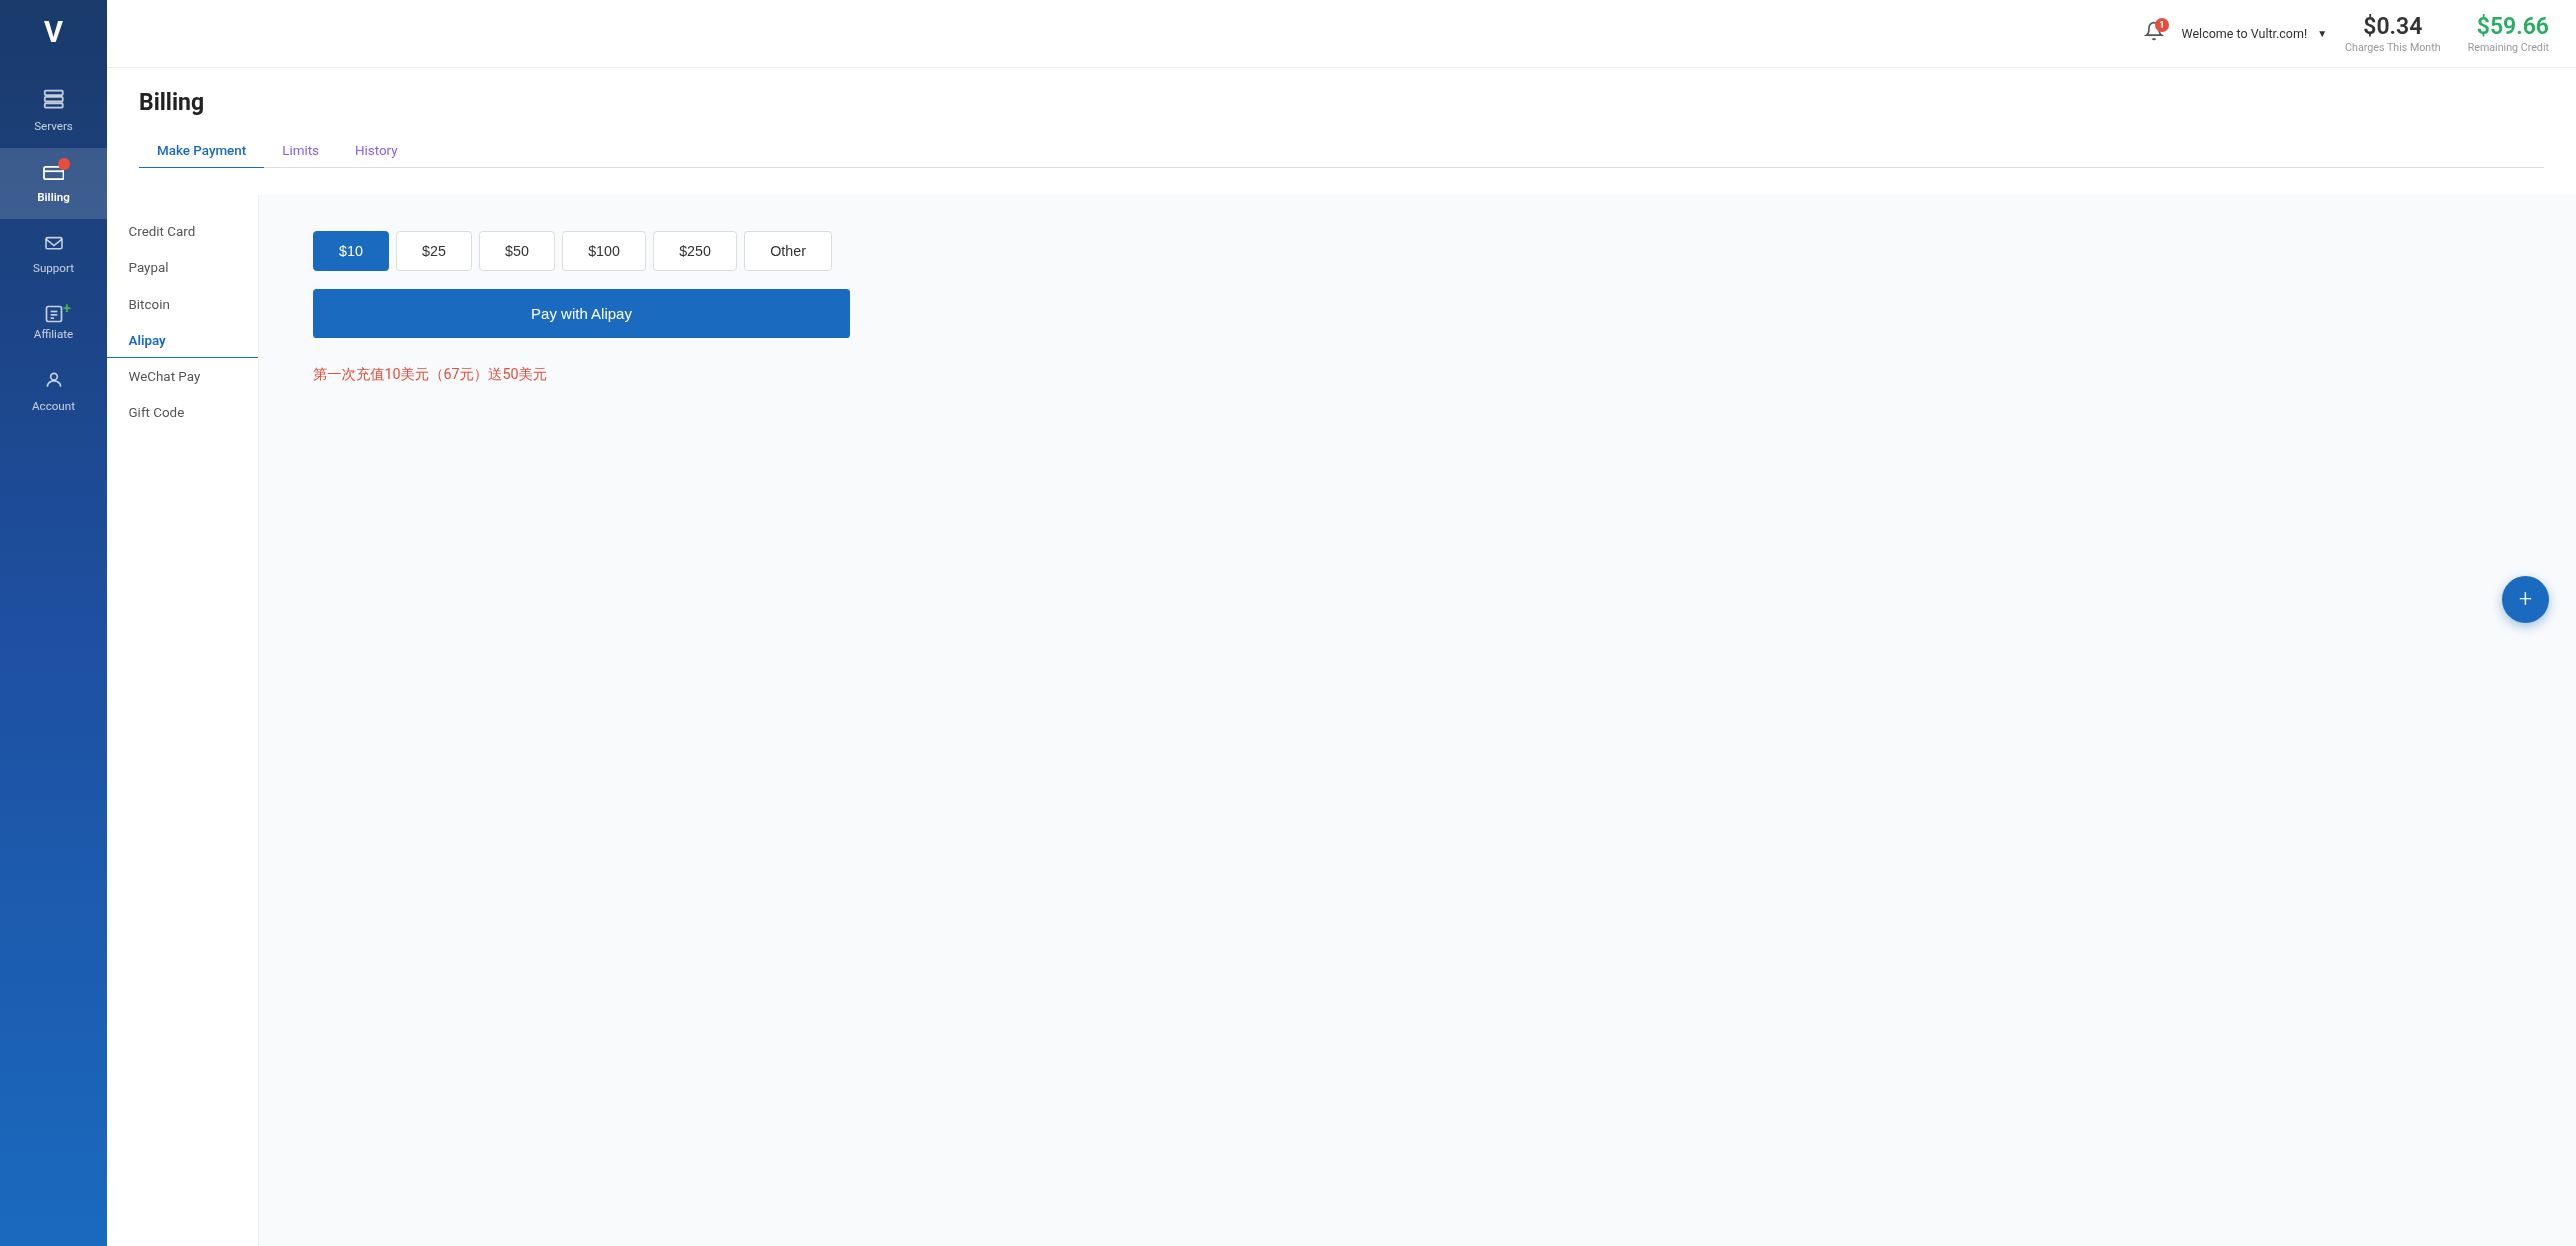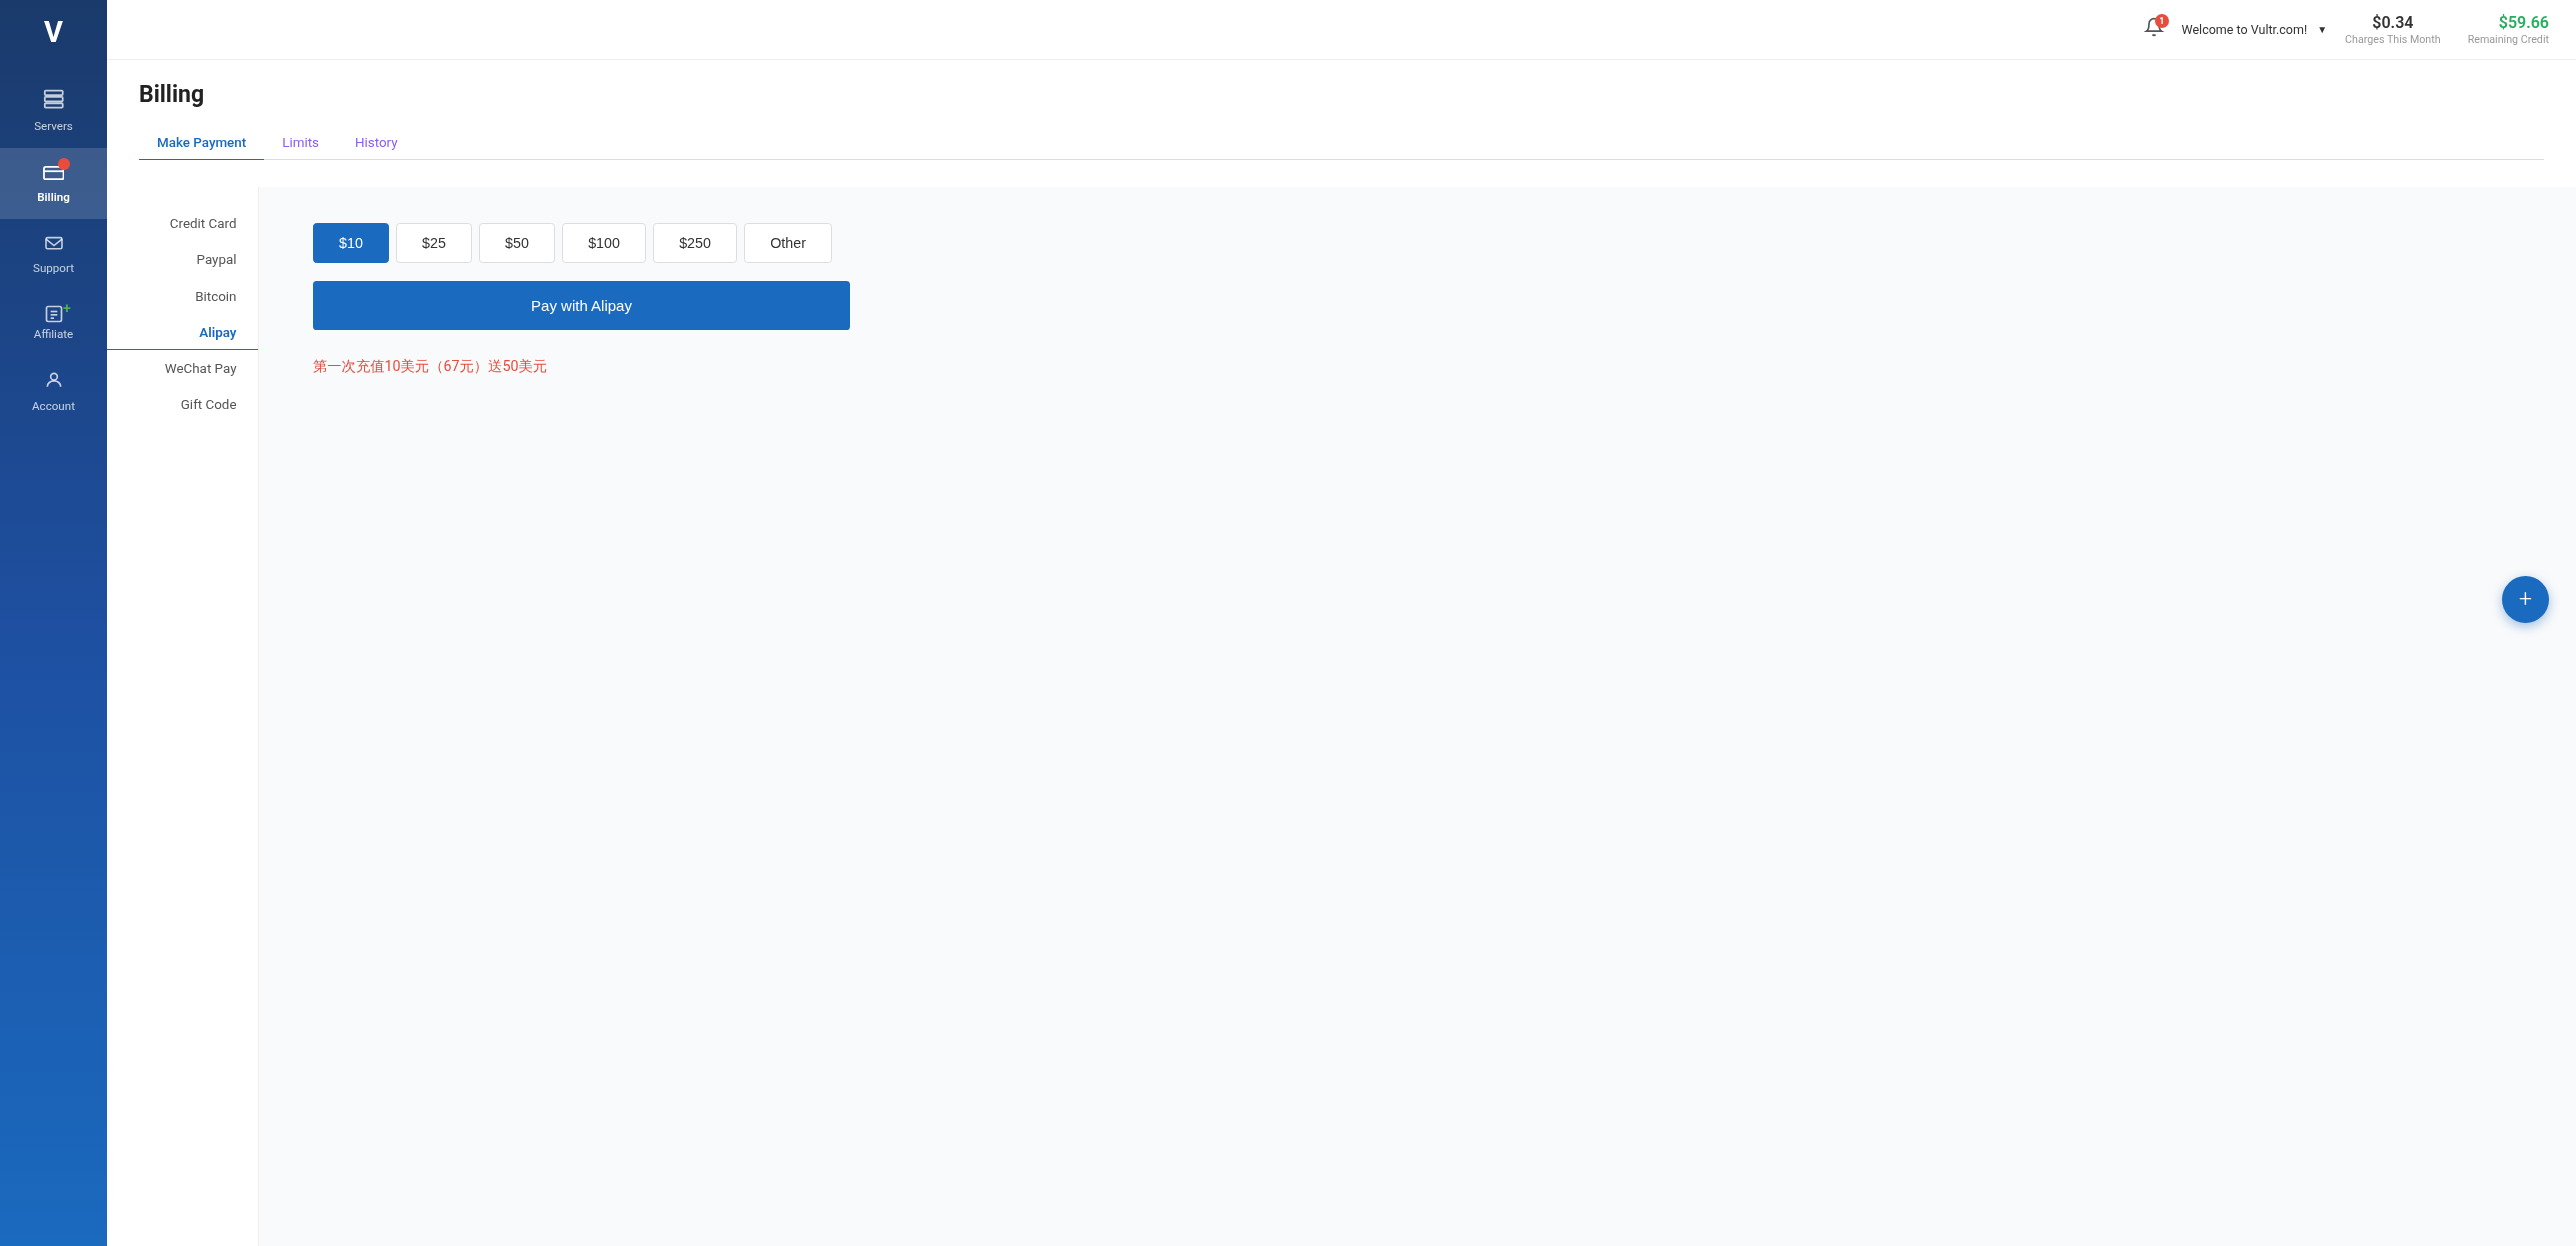--- a/index.html
+++ b/index.html
@@ -90,21 +90,21 @@
       display: flex;
       align-items: center;
       gap: 10px;
     }
     .header-amounts {
       display: flex;
       gap: 27px;
       align-items: center;
     }
     .amount-block { text-align: center; }
-    .amount-value { font-size: 16px; font-weight: 600; color: #333; }
+    .amount-value { font-size: 23px; font-weight: 600; color: #333; }
     .amount-value.green { color: #27ae60; text-align: right; }
     .amount-label { font-size: 10.7px; color: #999; margin-top: 1.8px; }
 
     
     .content {
       flex: 1;
       display: flex;
       overflow: hidden;
     }
     .page-title {
@@ -133,21 +133,20 @@
       font-weight: 500;
     }
 
     
     .subnav {
       width: 152px;
       padding: 18px 0;
       background: #fff;
       border-right: 0.9px solid #eee;
       flex-shrink: 0;
-      text-align: right;
     }
     .subnav-item {
       padding: 10.7px 21.5px;
       cursor: pointer;
       font-size: 13.4px;
       color: #555;
       transition: color 0.2s;
     }
     .subnav-item.active {
       color: #1a6abf;

